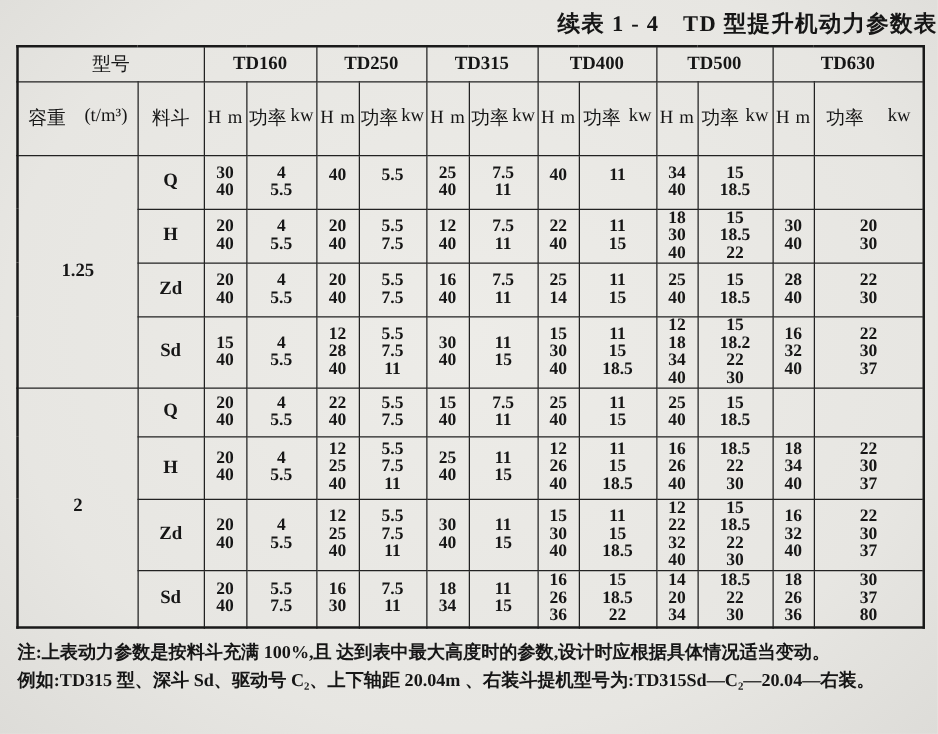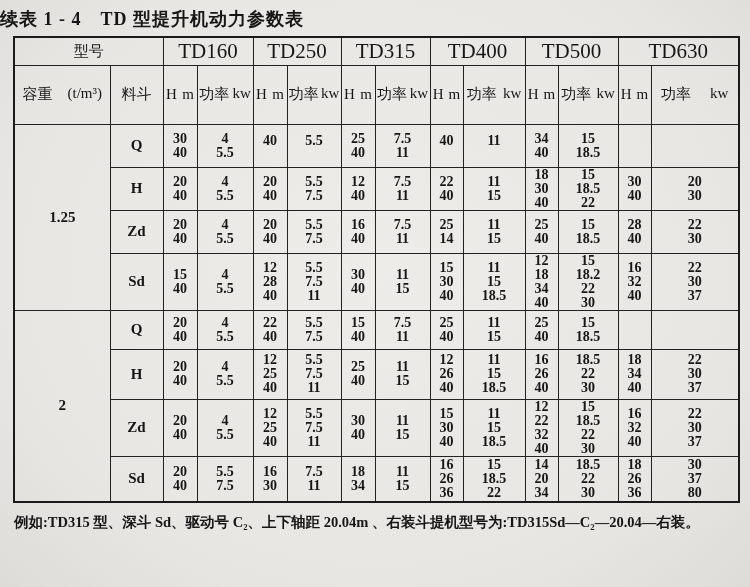--- a/index.html
+++ b/index.html
@@ -5,21 +5,21 @@
   html, body { margin: 0; padding: 0; }
   body {
     width: 750px; height: 587px;
     background: #e7e6e2;
     background-image: radial-gradient(ellipse at 50% 45%, #edece8 0%, #e7e6e2 70%, #dddcd8 100%);
     font-family: "Liberation Serif", "DejaVu Serif", serif;
     color: #161616;
     overflow: hidden;
   }
   .page-title {
-    text-align: left;
+    text-align: right;
     font-size: 18px;
     font-weight: bold;
     padding: 7px 0 5px 0;
     letter-spacing: 1px;
     white-space: pre;
   }
   table.params {
     border-collapse: collapse;
     table-layout: fixed;
     margin-left: 13px;
@@ -27,21 +27,21 @@
   }
   table.params td {
     border: 1.6px solid #222;
     padding: 0;
     text-align: center;
     vertical-align: middle;
     overflow: hidden;
   }
   td.hd { font-weight: normal; font-size: 15px; }
   td.hd .two-line { display: flex; justify-content: space-around; height: 100%; }
-  td.model-hd { font-size: 21px; font-weight: normal; font-family: "Liberation Serif", serif; }
+  td.model-hd { font-size: 15px; font-weight: bold; font-family: "Liberation Serif", serif; }
   td.cap, td.bucket { font-weight: bold; font-size: 15px; }
   td.val .lines {
     display: flex; flex-direction: column; justify-content: space-around;
     height: 100%;
     font-size: 14px; font-weight: bold; line-height: 1;
   }
   td.val .lines div { min-height: 10px; }
   .notes {
     margin: 8px 0 0 14px;
     font-size: 14.5px;
@@ -788,14 +788,15 @@
             <div>30</div>
             <div>37</div>
             <div>80</div>
           </div>
         </td>
       </tr>
     </tbody>
 </table>
 
 <div class="notes">
+  <div>注:上表动力参数是按料斗充满 100%,且 达到表中最大高度时的参数,设计时应根据具体情况适当变动。</div>
   <div>例如:TD315 型、深斗 Sd、驱动号 C₂、上下轴距 20.04m 、右装斗提机型号为:TD315Sd—C₂—20.04—右装。</div>
 </div>
 
 </body></html>

